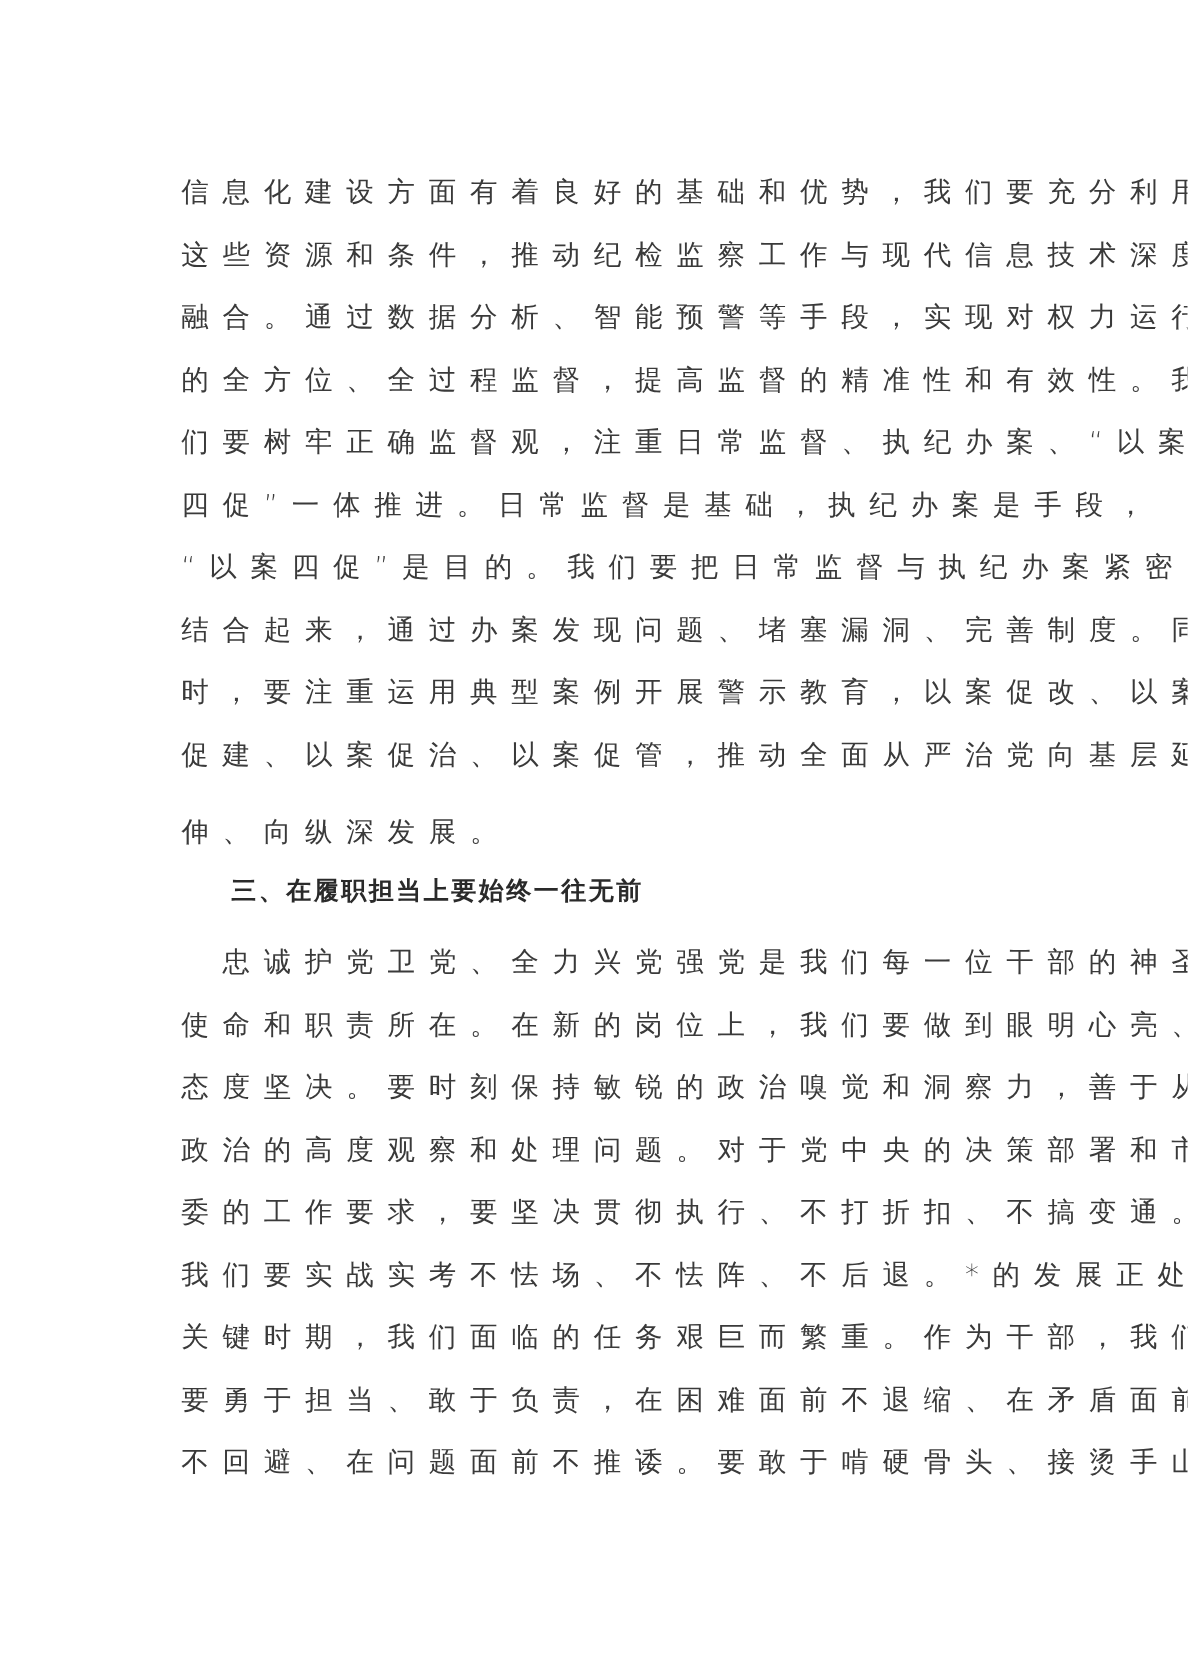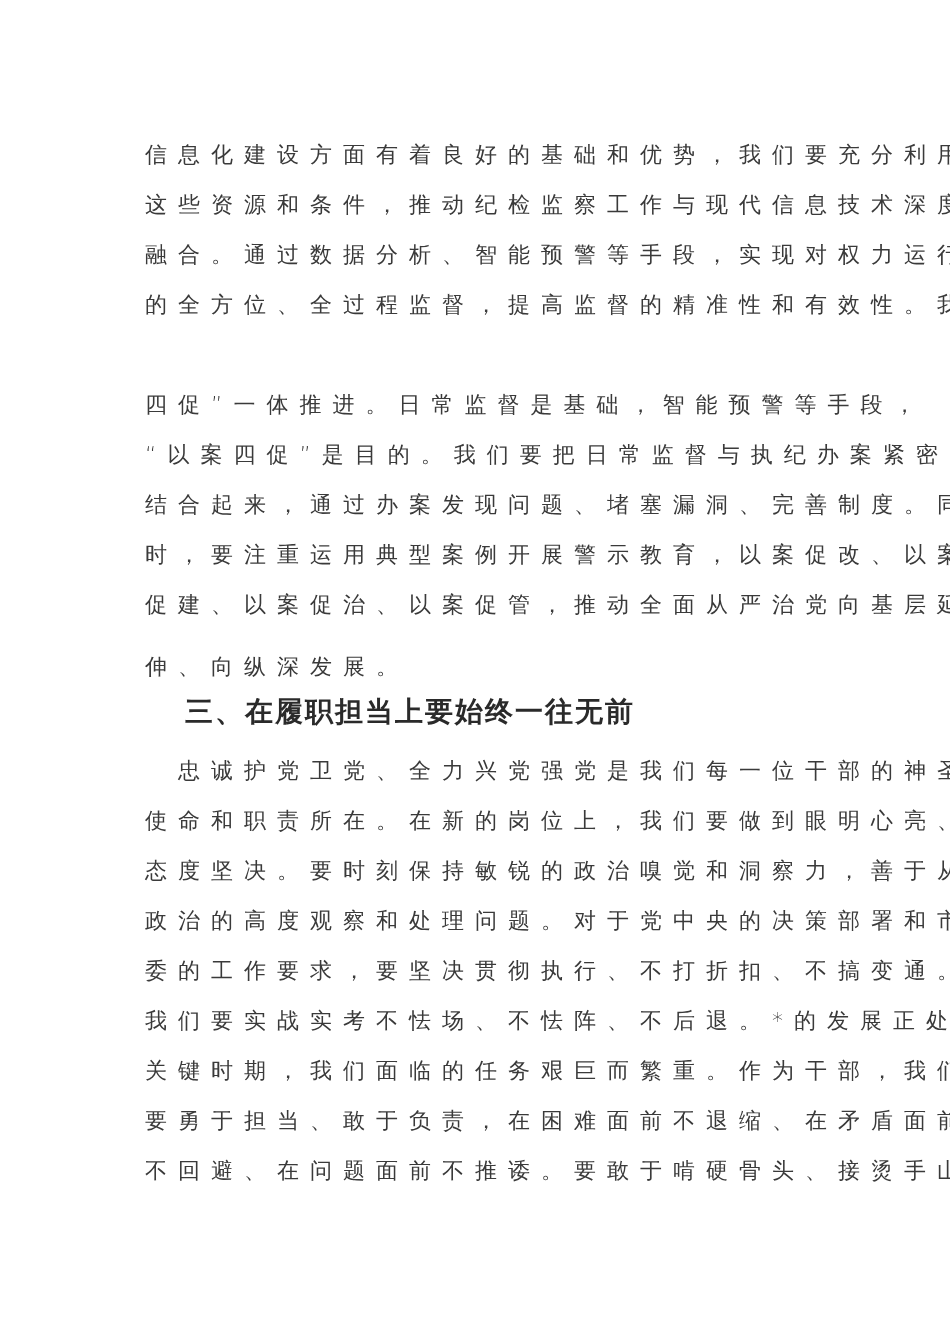--- a/index.html
+++ b/index.html
@@ -3,31 +3,32 @@
 <meta charset="utf-8">
 <style>
   html, body { margin: 0; padding: 0; background: #ffffff; }
   body { width: 950px; height: 1344px; position: relative; overflow: hidden;
          font-family: "DejaVu Sans", "Liberation Sans", sans-serif; color: #333333; }
   .page { position: absolute; left: 0; top: 0; width: 950px; height: 1344px; background: #fff; }
   .line { position: absolute; left: 145px; width: 672px; height: 34px; line-height: 34px;
           font-size: 22px; letter-spacing: 11px; white-space: nowrap; color: #3a3a3a; font-weight: 300; }
   .line.indent { left: 178px; }
   .heading { position: absolute; left: 185px; top: 695px; height: 34px; line-height: 34px;
-             font-size: 28px; font-weight: bold; letter-spacing: 2px; color: #2a2a2a; white-space: nowrap; }
+             font-size: 20px; font-weight: bold; letter-spacing: 2px; color: #2a2a2a; white-space: nowrap; }
 </style>
 </head>
 <body>
 
 <div class="page">
   <div class="line" style="top:138px">信息化建设方面有着良好的基础和优势，我们要充分利用</div>
   <div class="line" style="top:188px">这些资源和条件，推动纪检监察工作与现代信息技术深度</div>
   <div class="line" style="top:238px">融合。通过数据分析、智能预警等手段，实现对权力运行</div>
   <div class="line" style="top:288px">的全方位、全过程监督，提高监督的精准性和有效性。我</div>
-  <div class="line" style="top:388px">四促”一体推进。日常监督是基础，智能预警等手段，</div>
+  <div class="line" style="top:338px">们要树牢正确监督观，注重日常监督、执纪办案、“以案</div>
+  <div class="line" style="top:388px">四促”一体推进。日常监督是基础，执纪办案是手段，</div>
   <div class="line" style="top:438px">“以案四促”是目的。我们要把日常监督与执纪办案紧密</div>
   <div class="line" style="top:488px">结合起来，通过办案发现问题、堵塞漏洞、完善制度。同</div>
   <div class="line" style="top:538px">时，要注重运用典型案例开展警示教育，以案促改、以案</div>
   <div class="line" style="top:588px">促建、以案促治、以案促管，推动全面从严治党向基层延</div>
   <div class="line" style="top:650px">伸、向纵深发展。</div>
 
   <div class="heading">三、在履职担当上要始终一往无前</div>
 
   <div class="line indent" style="top:754px">忠诚护党卫党、全力兴党强党是我们每一位干部的神圣</div>
   <div class="line" style="top:804px">使命和职责所在。在新的岗位上，我们要做到眼明心亮、</div>

